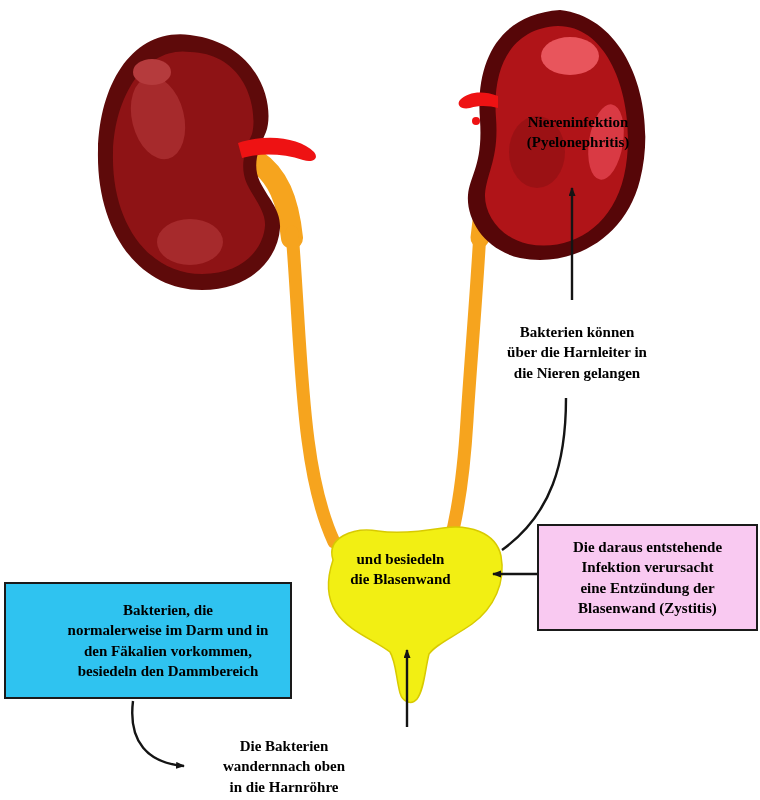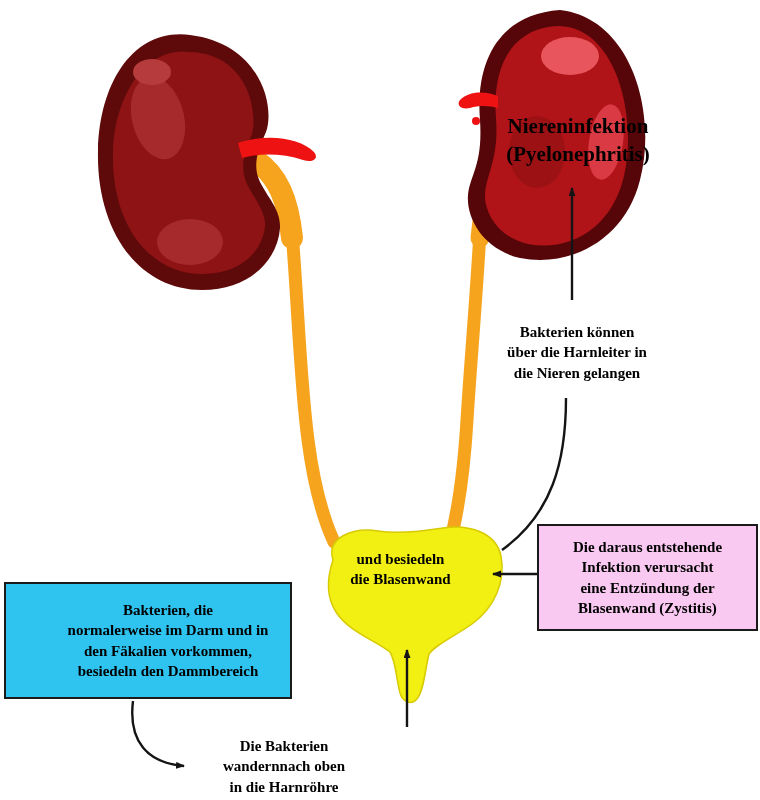--- a/index.html
+++ b/index.html
@@ -6,21 +6,21 @@
   #stage{position:relative;width:760px;height:800px;background:#ffffff;overflow:hidden;
          font-family:"Liberation Serif", serif;}
   svg{position:absolute;left:0;top:0;}
   .label{position:absolute;font-family:"Liberation Serif", serif;font-weight:700;color:#000;
          text-align:center;white-space:pre-line;font-size:15px;line-height:1.35;}
   .box{position:absolute;border:2px solid #1a1a1a;display:flex;align-items:center;justify-content:center;
        box-sizing:border-box;}
   .box .label{position:static;}
   #box-perineum{left:4px;top:582px;width:288px;height:117px;background:#2fc3f0;padding-left:40px;}
   #box-cystitis{left:537px;top:524px;width:221px;height:107px;background:#f9c9f1;}
-  #lbl-kidney-infection{left:468px;top:112px;width:220px;font-size:21px;}
+  #lbl-kidney-infection{left:468px;top:112px;width:220px;font-size:15px;}
   #lbl-bacteria-kidneys{left:472px;top:322px;width:210px;}
   #lbl-bladder{left:318px;top:549px;width:165px;}
   #lbl-urethra{left:199px;top:736px;width:170px;}
 </style>
 </head>
 <body>
 
 <div id="stage">
 
   <svg width="760" height="800" viewBox="0 0 760 800">

